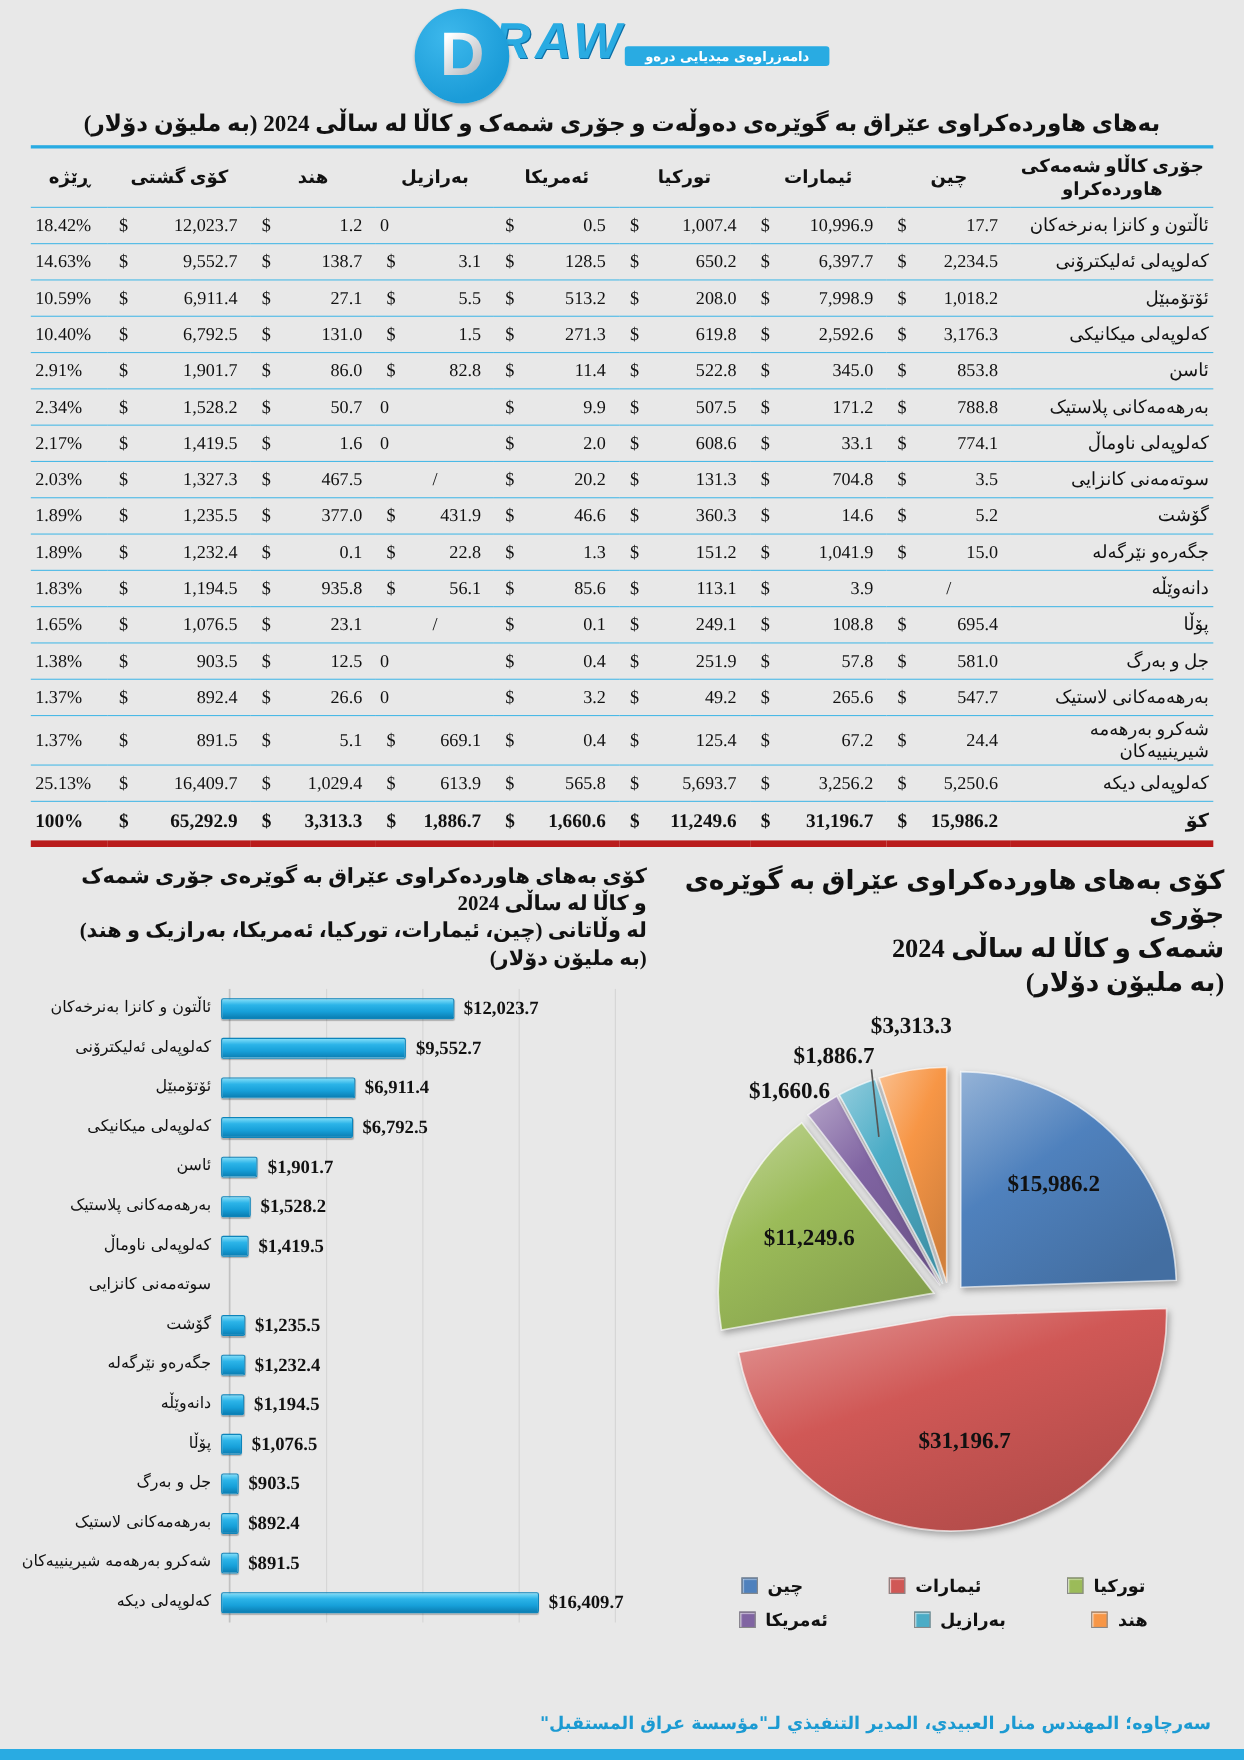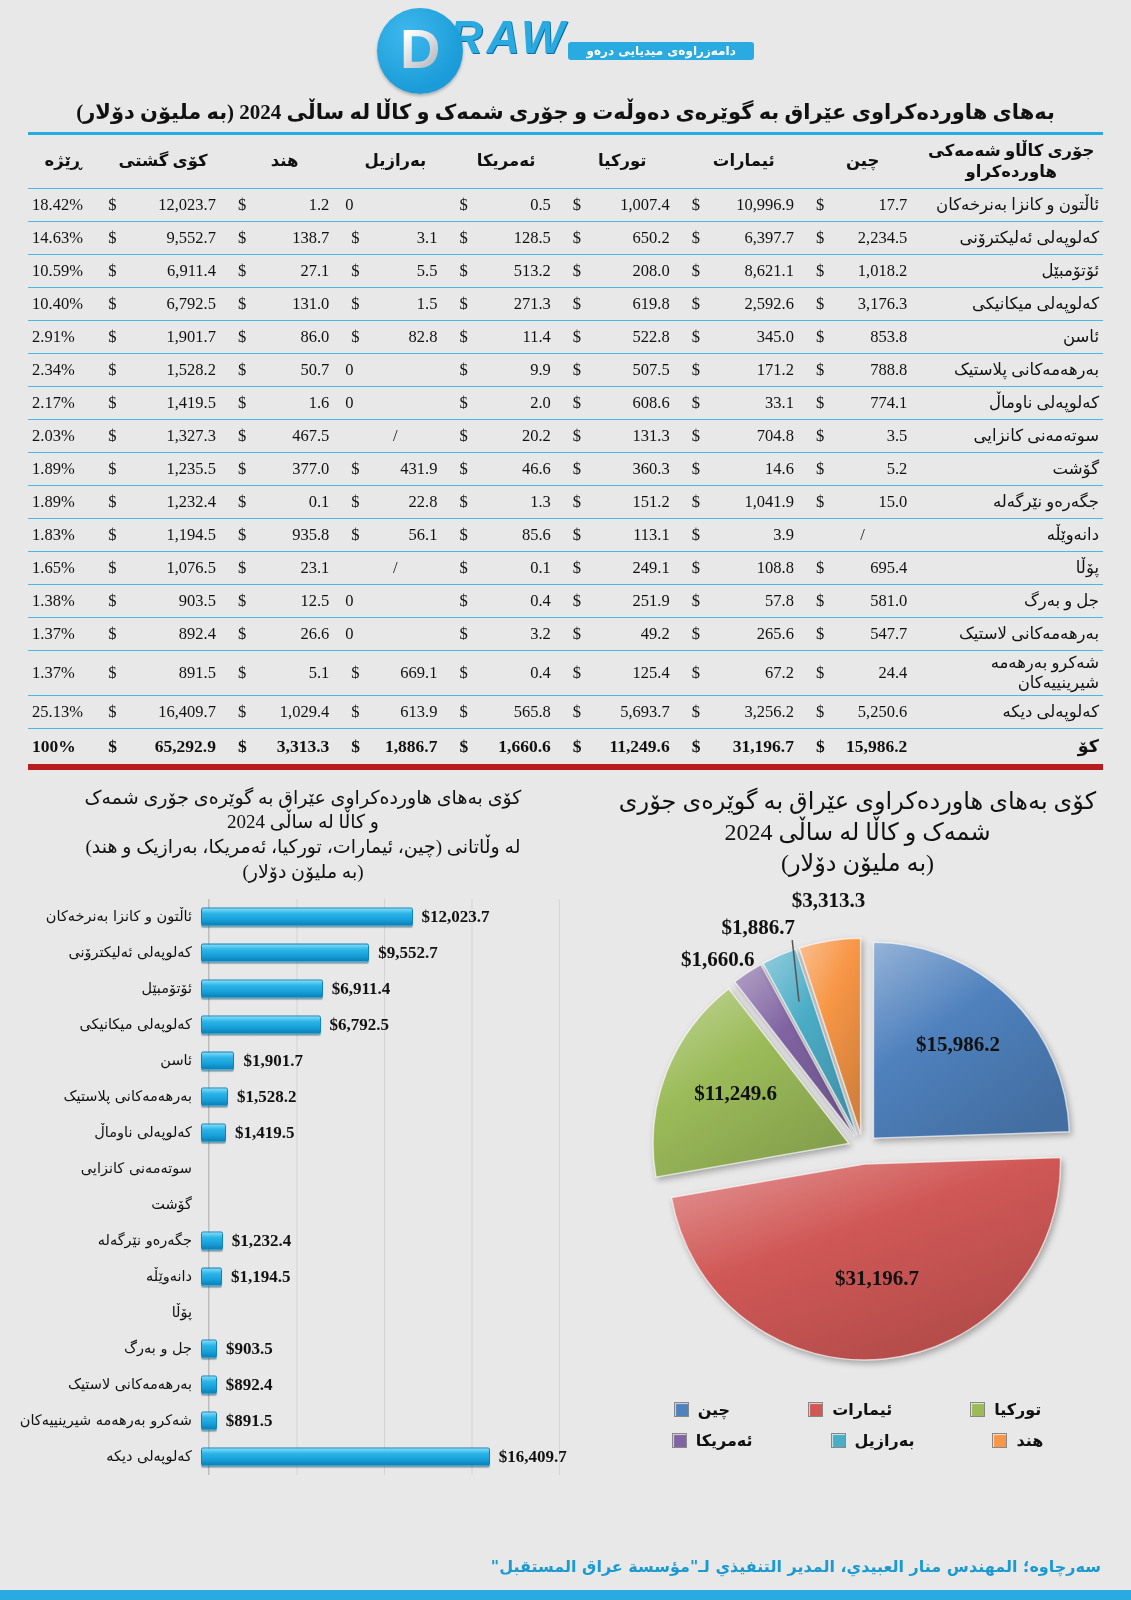--- a/index.html
+++ b/index.html
@@ -76,21 +76,21 @@
   td.zero { direction:ltr; text-align:left; padding-left:10px; }
   td.slash { direction:ltr; text-align:center; }
   td.percent { direction:ltr; text-align:left; padding-left:6px; }
   th.h-center { text-align:center; }
   tr.total-row td { font-weight:bold; font-size:17.5px; height:38px;
     border-top:1px solid #4ab9e6; border-bottom:6px solid #b91c1c; }
   
   .charts { display:flex; direction:ltr; margin:16px 18px 0 18px; gap:14px; }
   .bar-col { flex:0 0 570px; }
   .pie-col { flex:1; }
-  .chart-title { text-align:center; font-weight:normal; font-size:19px; line-height:1.3; direction:rtl; }
+  .chart-title { font-weight:bold; font-size:19px; line-height:1.3; direction:rtl; }
   .pie-title { font-size:24px; }
   
   .bar-chart { position:relative; margin-top:14px; direction:ltr; }
   .bar-grid {
     position:absolute; top:0; bottom:0; left:190px; width:352px;
     border-left:1px solid #bdbdbd; border-right:1px solid #d6d6d6;
     background-image:linear-gradient(to right,#d3d3d3 1px,transparent 1px);
     background-size:25% 100%;
   }
   .bar-row { position:relative; display:flex; align-items:center; height:36px; }
@@ -265,21 +265,21 @@
             <td class="cell-label">ئۆتۆمبێل</td>
             <td class="money">
               <div class="mflex">
                 <span>$</span>
                 <span>1,018.2</span>
               </div>
             </td>
             <td class="money">
               <div class="mflex">
                 <span>$</span>
-                <span>8,621.1</span>
+                <span>7,998.9</span>
               </div>
             </td>
             <td class="money">
               <div class="mflex">
                 <span>$</span>
                 <span>208.0</span>
               </div>
             </td>
             <td class="money">
               <div class="mflex">
@@ -978,37 +978,45 @@
             <div class="bar-plot">
               <div class="bar-fill" style="width: 7.0975%;"></div>
               <span class="bar-val" style="left: calc(7.0975% + 4px);">$1,419.5</span>
             </div>
           </div>
           <div class="bar-row">
             <div class="bar-cat">سوتەمەنی کانزایی</div>
           </div>
           <div class="bar-row">
             <div class="bar-cat">گۆشت</div>
+            <div class="bar-plot">
+              <div class="bar-fill" style="width: 6.1775%;"></div>
+              <span class="bar-val" style="left: calc(6.1775% + 4px);">$1,235.5</span>
+            </div>
           </div>
           <div class="bar-row">
             <div class="bar-cat">جگەرەو نێرگەلە</div>
             <div class="bar-plot">
               <div class="bar-fill" style="width: 6.162%;"></div>
               <span class="bar-val" style="left: calc(6.162% + 4px);">$1,232.4</span>
             </div>
           </div>
           <div class="bar-row">
             <div class="bar-cat">دانەوێڵە</div>
             <div class="bar-plot">
               <div class="bar-fill" style="width: 5.9725%;"></div>
               <span class="bar-val" style="left: calc(5.9725% + 4px);">$1,194.5</span>
             </div>
           </div>
           <div class="bar-row">
             <div class="bar-cat">پۆڵا</div>
+            <div class="bar-plot">
+              <div class="bar-fill" style="width: 5.3825%;"></div>
+              <span class="bar-val" style="left: calc(5.3825% + 4px);">$1,076.5</span>
+            </div>
           </div>
           <div class="bar-row">
             <div class="bar-cat">جل و بەرگ</div>
             <div class="bar-plot">
               <div class="bar-fill" style="width: 4.5175%;"></div>
               <span class="bar-val" style="left: calc(4.5175% + 4px);">$903.5</span>
             </div>
           </div>
           <div class="bar-row">
             <div class="bar-cat">بەرهەمەکانی لاستیک</div>

